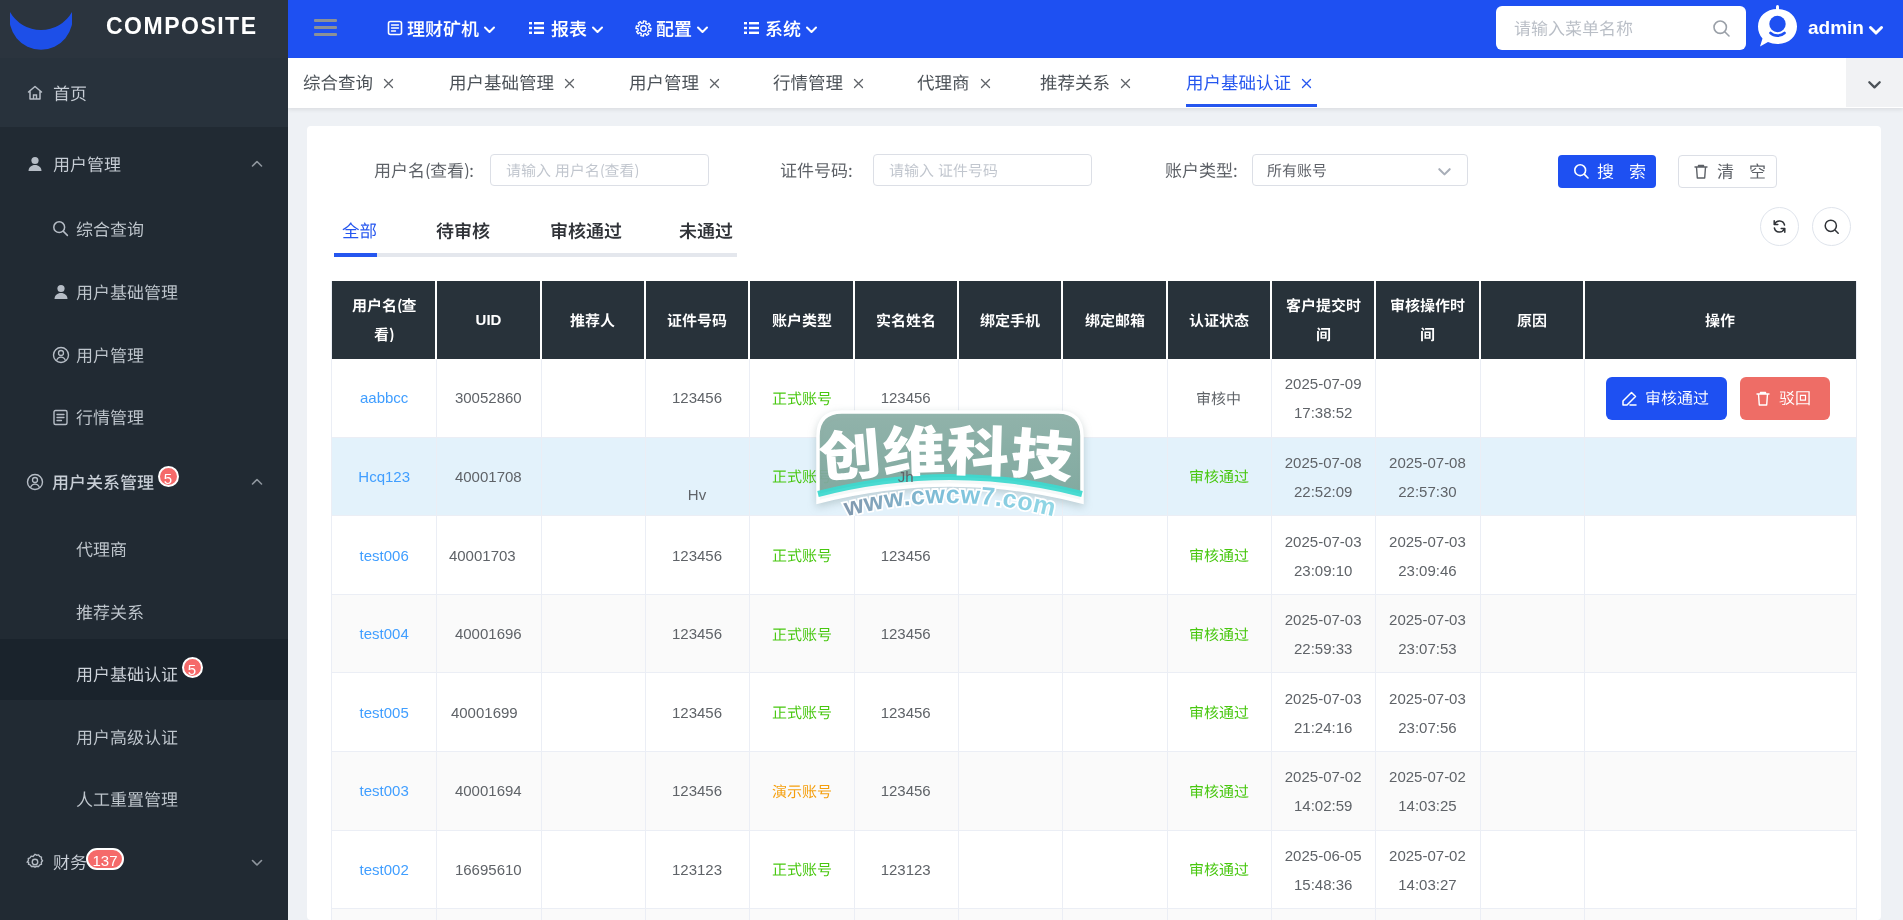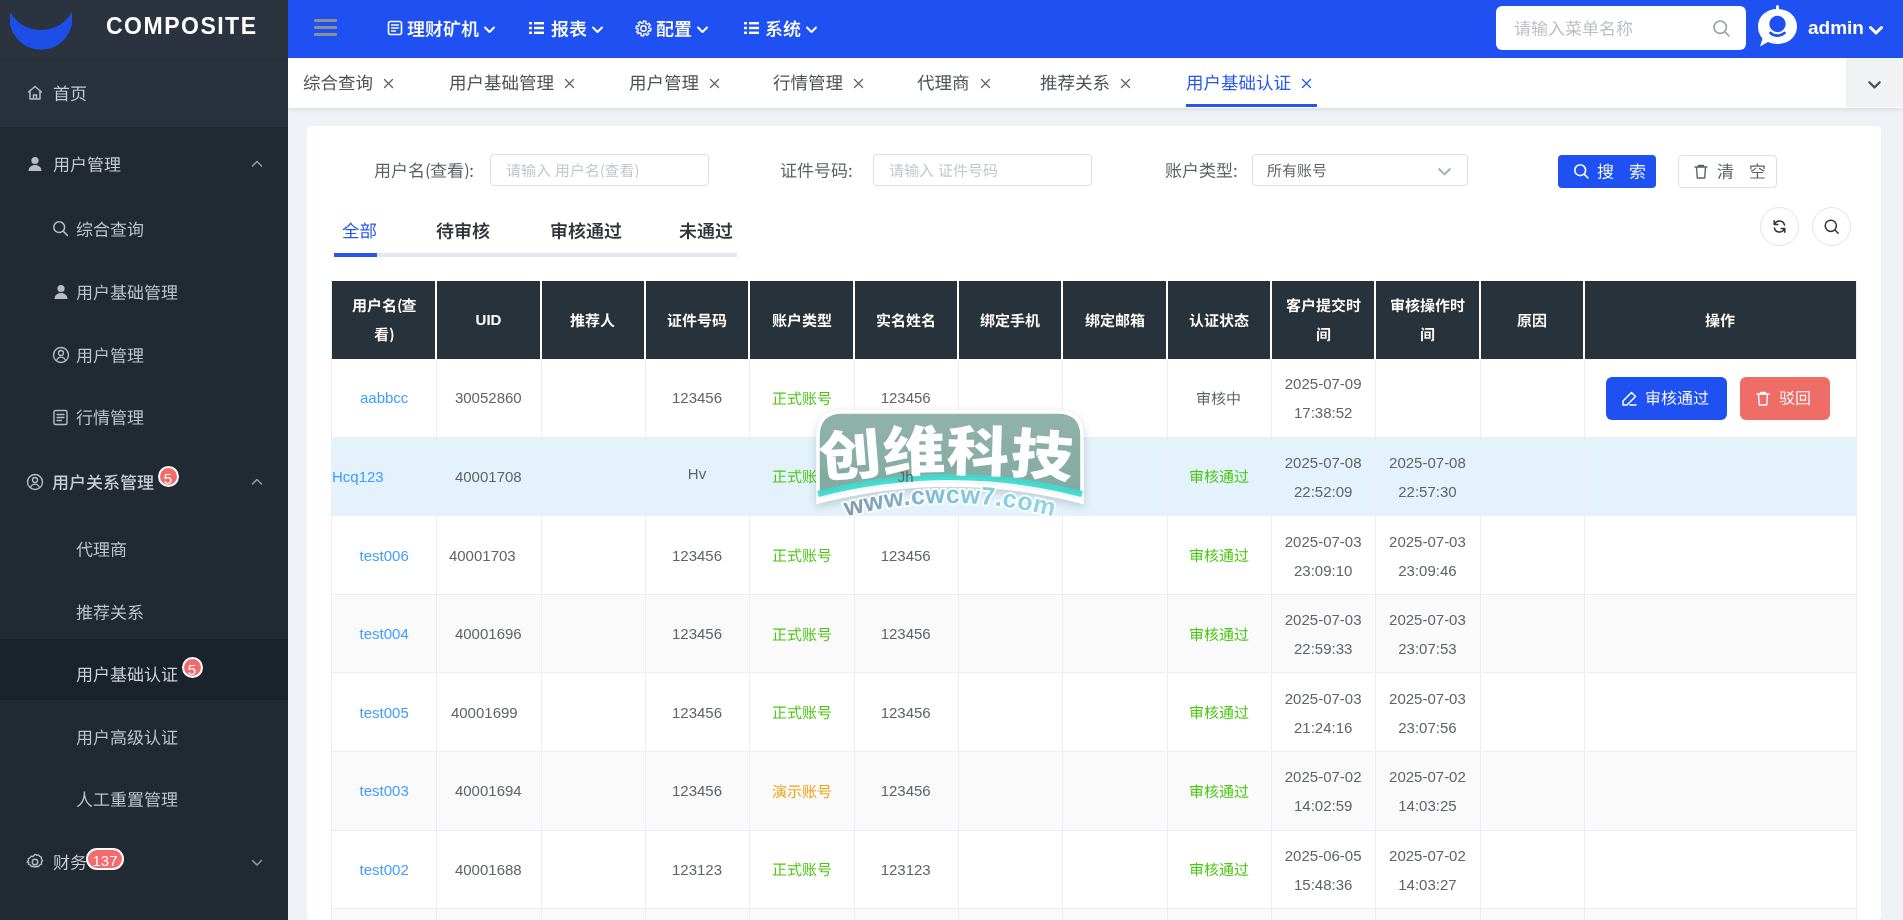--- a/index.html
+++ b/index.html
@@ -553,23 +553,23 @@
     <div class="abs" style="left:645.0px;top:437.6px;width:1px;height:78.6px;background:#ebeef5;"></div>
     <div class="abs" style="left:749.3px;top:437.6px;width:1px;height:78.6px;background:#ebeef5;"></div>
     <div class="abs" style="left:853.7px;top:437.6px;width:1px;height:78.6px;background:#ebeef5;"></div>
     <div class="abs" style="left:958.0px;top:437.6px;width:1px;height:78.6px;background:#ebeef5;"></div>
     <div class="abs" style="left:1062.3px;top:437.6px;width:1px;height:78.6px;background:#ebeef5;"></div>
     <div class="abs" style="left:1166.7px;top:437.6px;width:1px;height:78.6px;background:#ebeef5;"></div>
     <div class="abs" style="left:1271.0px;top:437.6px;width:1px;height:78.6px;background:#ebeef5;"></div>
     <div class="abs" style="left:1375.3px;top:437.6px;width:1px;height:78.6px;background:#ebeef5;"></div>
     <div class="abs" style="left:1479.7px;top:437.6px;width:1px;height:78.6px;background:#ebeef5;"></div>
     <div class="abs" style="left:1584.0px;top:437.6px;width:1px;height:78.6px;background:#ebeef5;"></div>
-    <div class="abs" style="left:332.0px;top:467.9px;width:104.3px;text-align:left;font-size:15px;color:#409eff;">Hcq123</div>
+    <div class="abs" style="left:332.0px;top:467.9px;width:104.3px;text-align:center;font-size:15px;color:#409eff;">Hcq123</div>
     <div class="abs" style="left:436.3px;top:467.9px;width:104px;text-align:center;font-size:15px;color:#5f6368;">40001708</div>
-    <div class="abs" style="left:645.0px;top:465px;width:104px;text-align:center;font-size:15px;color:#5f6368;">Hv</div>
+    <div class="abs" style="left:645.0px;top:486px;width:104px;text-align:center;font-size:15px;color:#5f6368;">Hv</div>
     <div class="abs" style="left:771.5px;top:469.4px;"><svg class="" style="" width="60.0" height="15" viewBox="0 -870 4000 1000" fill="#47c70e">
         <path transform="translate(0,0) scale(1,-1)" d="M90 767H917V693H90ZM523 426H878V353H523ZM52 38H950V-35H52ZM486 739H565V2H486ZM188 510H265V-1H188Z"></path>
         <path transform="translate(1000,0) scale(1,-1)" d="M709 791 760 833Q785 816 813 794Q841 773 866 751Q890 730 905 712L853 665Q838 683 814 705Q791 728 763 750Q736 773 709 791ZM55 653H947V580H55ZM90 431H532V358H90ZM270 392H345V35H270ZM59 24Q119 36 201 52Q282 69 375 88Q467 108 559 128L565 60Q480 40 393 20Q307 0 227 -18Q147 -36 83 -50ZM565 836H645Q644 697 654 571Q663 445 682 340Q700 235 727 158Q753 81 785 39Q818 -4 855 -4Q876 -4 886 41Q896 86 901 186Q913 174 932 162Q951 150 967 144Q961 57 948 8Q935 -41 911 -61Q888 -82 849 -82Q799 -82 759 -48Q718 -14 687 48Q656 111 633 196Q610 280 596 383Q581 485 573 600Q566 715 565 836Z"></path>
         <path transform="translate(2000,0) scale(1,-1)" d="M213 666H273V380Q273 325 267 264Q261 202 242 141Q222 80 183 24Q144 -31 78 -74Q72 -65 60 -51Q47 -37 37 -29Q99 8 135 59Q171 109 187 165Q204 221 209 276Q213 332 213 380ZM249 130 296 164Q319 137 344 106Q368 74 389 44Q410 15 423 -8L372 -49Q361 -25 340 6Q320 37 296 70Q272 102 249 130ZM85 793H398V180H338V731H144V177H85ZM424 451H945V381H424ZM728 410Q748 323 781 243Q814 163 860 101Q907 38 965 0Q957 -6 948 -16Q938 -26 929 -38Q920 -49 914 -58Q853 -13 804 55Q755 124 720 211Q685 298 663 395ZM500 -85Q498 -77 492 -65Q487 -54 481 -43Q475 -32 469 -24Q482 -18 498 -3Q513 12 513 42V820H584V-18Q584 -18 575 -23Q566 -27 554 -34Q541 -42 529 -51Q517 -60 508 -69Q500 -78 500 -85ZM841 796 911 774Q882 718 844 664Q805 610 761 564Q717 518 672 482Q666 489 657 500Q647 510 636 520Q626 531 617 537Q684 584 744 652Q804 721 841 796ZM500 -85 492 -20 522 9 731 85Q731 69 734 50Q736 31 738 19Q666 -11 621 -29Q577 -47 553 -58Q528 -68 517 -74Q506 -80 500 -85Z"></path>
         <path transform="translate(3000,0) scale(1,-1)" d="M260 732V596H736V732ZM185 799H815V530H185ZM63 440H933V371H63ZM249 259H759V191H249ZM736 259H816Q816 259 815 253Q814 247 814 239Q813 231 812 225Q800 141 787 86Q774 31 759 -1Q745 -33 726 -50Q708 -65 688 -71Q668 -76 639 -77Q614 -78 568 -78Q522 -77 470 -74Q468 -57 461 -37Q454 -18 444 -2Q497 -7 545 -9Q594 -10 615 -10Q633 -10 644 -9Q655 -7 663 -1Q678 11 690 39Q703 68 714 120Q725 171 736 249ZM281 410 361 399Q350 364 338 326Q326 288 313 253Q300 218 290 191H203Q216 221 230 258Q244 296 257 336Q271 375 281 410Z"></path>
       </svg></div>
     <div class="abs" style="left:853.7px;top:467.9px;width:104px;text-align:center;font-size:15px;color:#5f6368;z-index:35;">Jh</div>
     <div class="abs" style="left:1188.8px;top:469.4px;"><svg class="" style="" width="60.0" height="15" viewBox="0 -870 4000 1000" fill="#47c70e">
         <path transform="translate(0,0) scale(1,-1)" d="M83 733H917V569H839V661H158V569H83ZM429 826 506 847Q520 822 537 791Q553 760 560 738L481 713Q474 736 459 768Q444 800 429 826ZM145 531H855V59H780V465H217V54H145ZM191 355H815V290H191ZM192 177H820V110H192ZM460 628H538V-78H460Z"></path>
         <path transform="translate(1000,0) scale(1,-1)" d="M695 123 749 167Q786 139 826 106Q867 72 904 40Q940 7 963 -19L906 -70Q884 -43 849 -10Q813 24 773 59Q732 95 695 123ZM785 549 856 525Q813 448 750 377Q686 305 608 245Q529 185 441 143Q436 151 429 162Q422 173 414 183Q406 193 398 200Q482 239 558 295Q633 350 691 416Q750 481 785 549ZM858 370 936 342Q882 249 801 168Q720 88 617 24Q513 -39 392 -81Q388 -72 380 -60Q372 -49 363 -38Q355 -26 348 -19Q465 19 564 78Q664 136 740 211Q815 286 858 370ZM401 703H957V634H401ZM439 364Q437 374 433 387Q430 400 425 414Q421 427 417 436Q432 439 451 445Q470 451 482 464Q491 474 508 500Q526 525 546 557Q566 589 584 619Q602 649 611 666H693Q678 641 657 607Q636 573 613 536Q590 500 568 467Q547 434 531 411Q531 411 521 408Q512 406 498 401Q485 396 471 390Q458 383 448 377Q439 371 439 364ZM439 364 438 420 479 442 760 457Q754 443 747 424Q740 405 737 394Q646 388 591 384Q535 379 505 376Q475 373 461 370Q447 367 439 364ZM613 822 683 844Q702 813 719 774Q737 736 742 708L668 682Q662 710 647 750Q632 789 613 822ZM58 647H377V577H58ZM192 840H264V-79H192ZM193 602 239 586Q227 525 210 460Q192 395 171 332Q149 270 124 216Q99 162 73 124Q69 135 62 148Q55 162 47 175Q40 188 33 197Q58 230 82 278Q106 325 128 380Q149 435 166 492Q183 549 193 602ZM259 543Q268 533 285 508Q302 482 322 452Q341 421 358 396Q375 370 382 358L336 305Q328 324 313 353Q299 382 282 414Q265 446 249 472Q234 499 224 515Z"></path>
@@ -709,21 +709,21 @@
     <div class="abs" style="left:749.3px;top:830.6px;width:1px;height:78.6px;background:#ebeef5;"></div>
     <div class="abs" style="left:853.7px;top:830.6px;width:1px;height:78.6px;background:#ebeef5;"></div>
     <div class="abs" style="left:958.0px;top:830.6px;width:1px;height:78.6px;background:#ebeef5;"></div>
     <div class="abs" style="left:1062.3px;top:830.6px;width:1px;height:78.6px;background:#ebeef5;"></div>
     <div class="abs" style="left:1166.7px;top:830.6px;width:1px;height:78.6px;background:#ebeef5;"></div>
     <div class="abs" style="left:1271.0px;top:830.6px;width:1px;height:78.6px;background:#ebeef5;"></div>
     <div class="abs" style="left:1375.3px;top:830.6px;width:1px;height:78.6px;background:#ebeef5;"></div>
     <div class="abs" style="left:1479.7px;top:830.6px;width:1px;height:78.6px;background:#ebeef5;"></div>
     <div class="abs" style="left:1584.0px;top:830.6px;width:1px;height:78.6px;background:#ebeef5;"></div>
     <div class="abs" style="left:332.0px;top:860.9px;width:104.3px;text-align:center;font-size:15px;color:#409eff;">test002</div>
-    <div class="abs" style="left:436.3px;top:860.9px;width:104px;text-align:center;font-size:15px;color:#5f6368;">40001688</div>
+    <div class="abs" style="left:436.3px;top:860.9px;width:104px;text-align:center;font-size:15px;color:#5f6368;">16695610</div>
     <div class="abs" style="left:645.0px;top:860.9px;width:104px;text-align:center;font-size:15px;color:#5f6368;">123123</div>
     <div class="abs" style="left:771.5px;top:862.4px;"><svg class="" style="" width="60.0" height="15" viewBox="0 -870 4000 1000" fill="#47c70e">
         <path transform="translate(0,0) scale(1,-1)" d="M90 767H917V693H90ZM523 426H878V353H523ZM52 38H950V-35H52ZM486 739H565V2H486ZM188 510H265V-1H188Z"></path>
         <path transform="translate(1000,0) scale(1,-1)" d="M709 791 760 833Q785 816 813 794Q841 773 866 751Q890 730 905 712L853 665Q838 683 814 705Q791 728 763 750Q736 773 709 791ZM55 653H947V580H55ZM90 431H532V358H90ZM270 392H345V35H270ZM59 24Q119 36 201 52Q282 69 375 88Q467 108 559 128L565 60Q480 40 393 20Q307 0 227 -18Q147 -36 83 -50ZM565 836H645Q644 697 654 571Q663 445 682 340Q700 235 727 158Q753 81 785 39Q818 -4 855 -4Q876 -4 886 41Q896 86 901 186Q913 174 932 162Q951 150 967 144Q961 57 948 8Q935 -41 911 -61Q888 -82 849 -82Q799 -82 759 -48Q718 -14 687 48Q656 111 633 196Q610 280 596 383Q581 485 573 600Q566 715 565 836Z"></path>
         <path transform="translate(2000,0) scale(1,-1)" d="M213 666H273V380Q273 325 267 264Q261 202 242 141Q222 80 183 24Q144 -31 78 -74Q72 -65 60 -51Q47 -37 37 -29Q99 8 135 59Q171 109 187 165Q204 221 209 276Q213 332 213 380ZM249 130 296 164Q319 137 344 106Q368 74 389 44Q410 15 423 -8L372 -49Q361 -25 340 6Q320 37 296 70Q272 102 249 130ZM85 793H398V180H338V731H144V177H85ZM424 451H945V381H424ZM728 410Q748 323 781 243Q814 163 860 101Q907 38 965 0Q957 -6 948 -16Q938 -26 929 -38Q920 -49 914 -58Q853 -13 804 55Q755 124 720 211Q685 298 663 395ZM500 -85Q498 -77 492 -65Q487 -54 481 -43Q475 -32 469 -24Q482 -18 498 -3Q513 12 513 42V820H584V-18Q584 -18 575 -23Q566 -27 554 -34Q541 -42 529 -51Q517 -60 508 -69Q500 -78 500 -85ZM841 796 911 774Q882 718 844 664Q805 610 761 564Q717 518 672 482Q666 489 657 500Q647 510 636 520Q626 531 617 537Q684 584 744 652Q804 721 841 796ZM500 -85 492 -20 522 9 731 85Q731 69 734 50Q736 31 738 19Q666 -11 621 -29Q577 -47 553 -58Q528 -68 517 -74Q506 -80 500 -85Z"></path>
         <path transform="translate(3000,0) scale(1,-1)" d="M260 732V596H736V732ZM185 799H815V530H185ZM63 440H933V371H63ZM249 259H759V191H249ZM736 259H816Q816 259 815 253Q814 247 814 239Q813 231 812 225Q800 141 787 86Q774 31 759 -1Q745 -33 726 -50Q708 -65 688 -71Q668 -76 639 -77Q614 -78 568 -78Q522 -77 470 -74Q468 -57 461 -37Q454 -18 444 -2Q497 -7 545 -9Q594 -10 615 -10Q633 -10 644 -9Q655 -7 663 -1Q678 11 690 39Q703 68 714 120Q725 171 736 249ZM281 410 361 399Q350 364 338 326Q326 288 313 253Q300 218 290 191H203Q216 221 230 258Q244 296 257 336Q271 375 281 410Z"></path>
       </svg></div>
     <div class="abs" style="left:853.7px;top:860.9px;width:104px;text-align:center;font-size:15px;color:#5f6368;">123123</div>
     <div class="abs" style="left:1188.8px;top:862.4px;"><svg class="" style="" width="60.0" height="15" viewBox="0 -870 4000 1000" fill="#47c70e">
         <path transform="translate(0,0) scale(1,-1)" d="M83 733H917V569H839V661H158V569H83ZM429 826 506 847Q520 822 537 791Q553 760 560 738L481 713Q474 736 459 768Q444 800 429 826ZM145 531H855V59H780V465H217V54H145ZM191 355H815V290H191ZM192 177H820V110H192ZM460 628H538V-78H460Z"></path>

